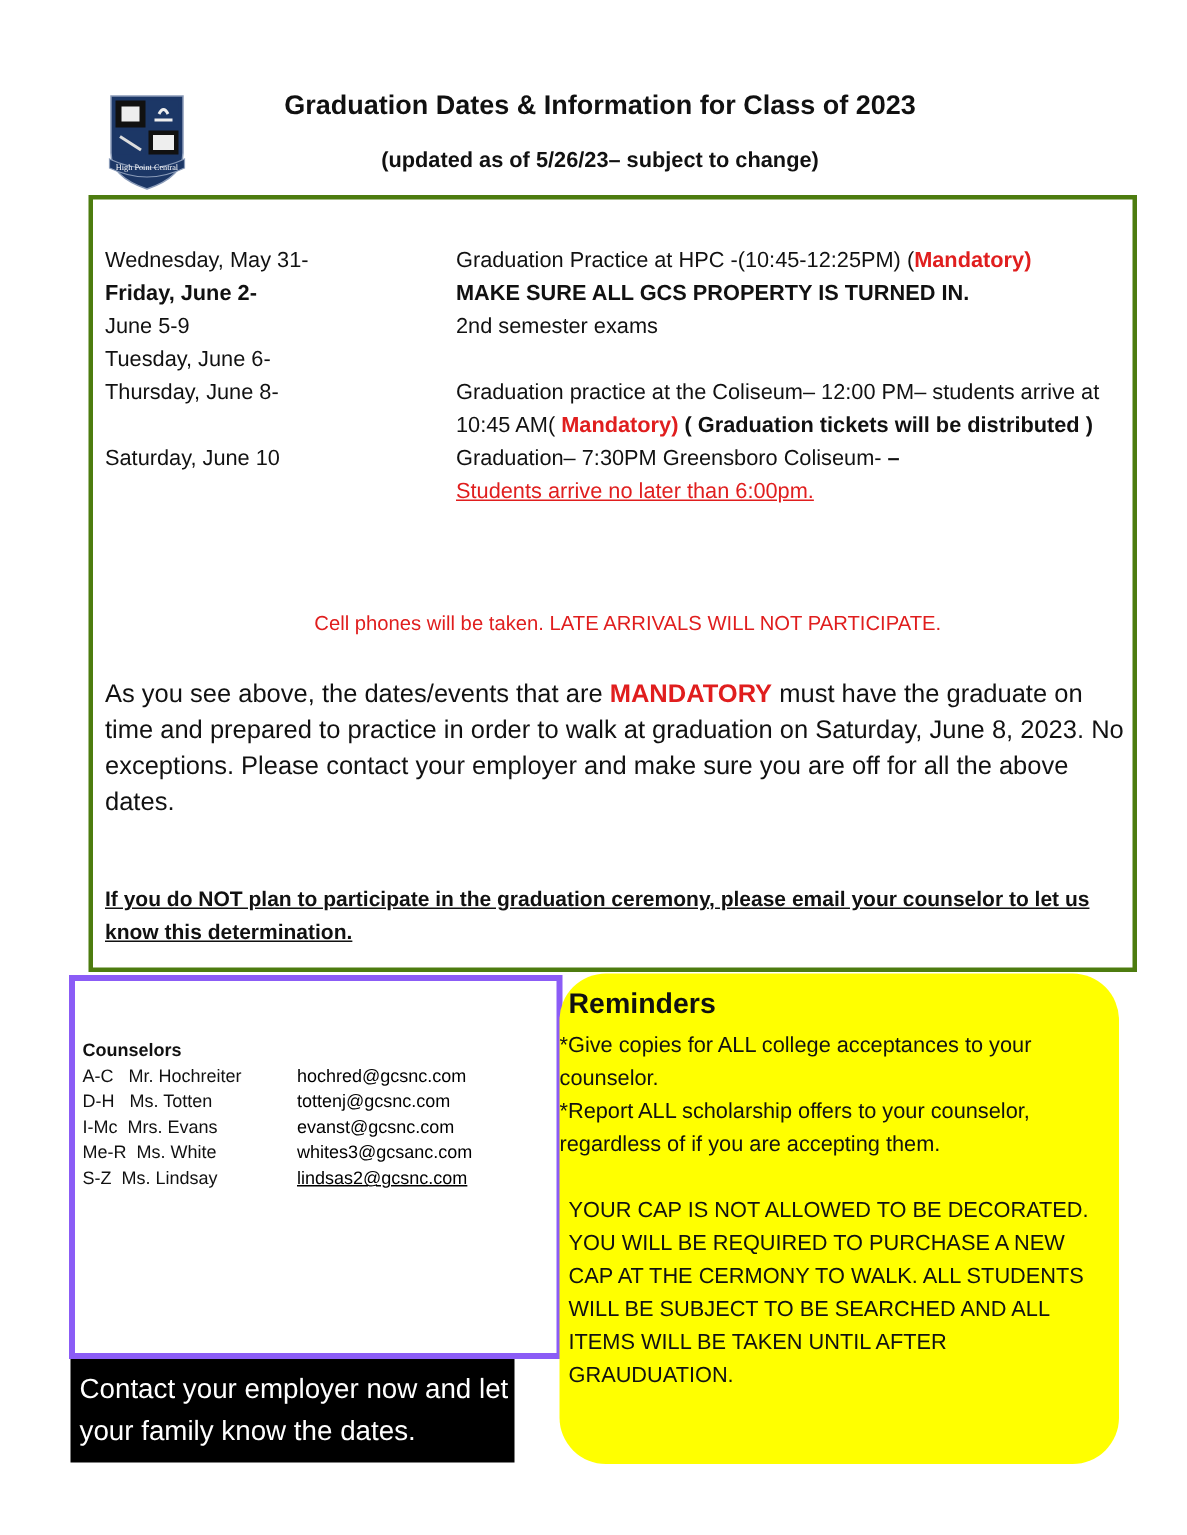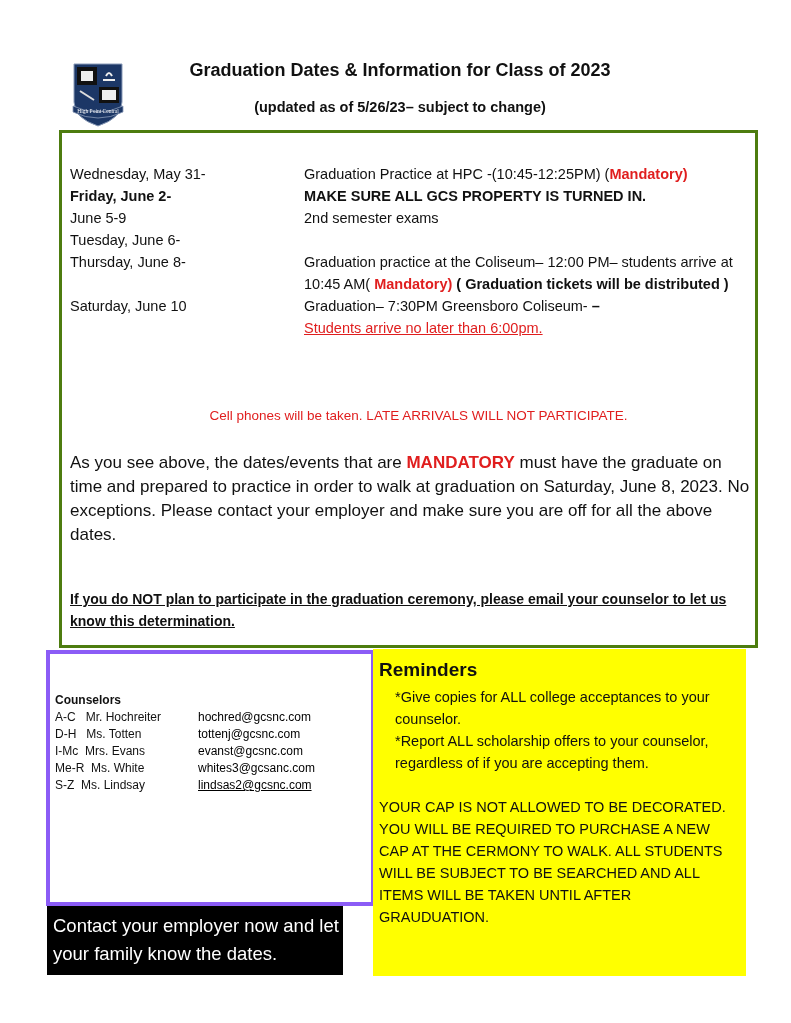--- a/index.html
+++ b/index.html
@@ -26,23 +26,23 @@
   #optout { left: 8px; top: 455px; width: 680px; font-size: 14px; line-height: 22px; font-weight: bold; text-decoration: underline; }
 
   #red-box { left: 46px; top: 650px; width: 321px; height: 248px; border: 4px solid #8b5cf6; background: #fff; }
   .ct { position: absolute; left: 5px; font-size: 12px; line-height: 17px; }
   .ct .r { display: flex; }
   .ct .n { width: 143px; flex: none; }
   .ct h4 { margin: 0; font-size: 12px; font-weight: bold; }
 
   #black-box { left: 47px; top: 906px; width: 296px; height: 69px; background: #000; color: #fff; font-size: 18.5px; line-height: 28px; padding: 6px 0 0 6px; box-sizing: border-box; }
 
-  #yellow-box { left: 373px; top: 649px; width: 373px; height: 327px; background: #ffff00; }
+  #yellow-box { left: 373px; top: 649px; width: 373px; height: 327px; background: #ffff00; border-radius: 31px; }
   #rem-title { left: 6px; top: 10px; font-size: 19px; font-weight: bold; }
-  #rem-list { left: 22px; top: 37px; width: 362px; font-size: 14.5px; line-height: 22px; }
+  #rem-list { left: 0; top: 37px; width: 362px; font-size: 14.5px; line-height: 22px; }
   #rem-caps { left: 6px; top: 147px; width: 362px; font-size: 14.5px; line-height: 22px; }
   a.link { color: #000000; text-decoration: underline; }
 </style>
 </head>
 <body>
 
 <div class="abs" id="logo">
   <svg width="56" height="68" viewBox="0 0 56 68">
     <path d="M4 2 H52 V40 Q52 56 28 64 Q4 56 4 40 Z" fill="#1c3766" stroke="#8a9bb8" stroke-width="1"></path>
     <rect x="7" y="5" width="20" height="18" fill="#111"></rect>

